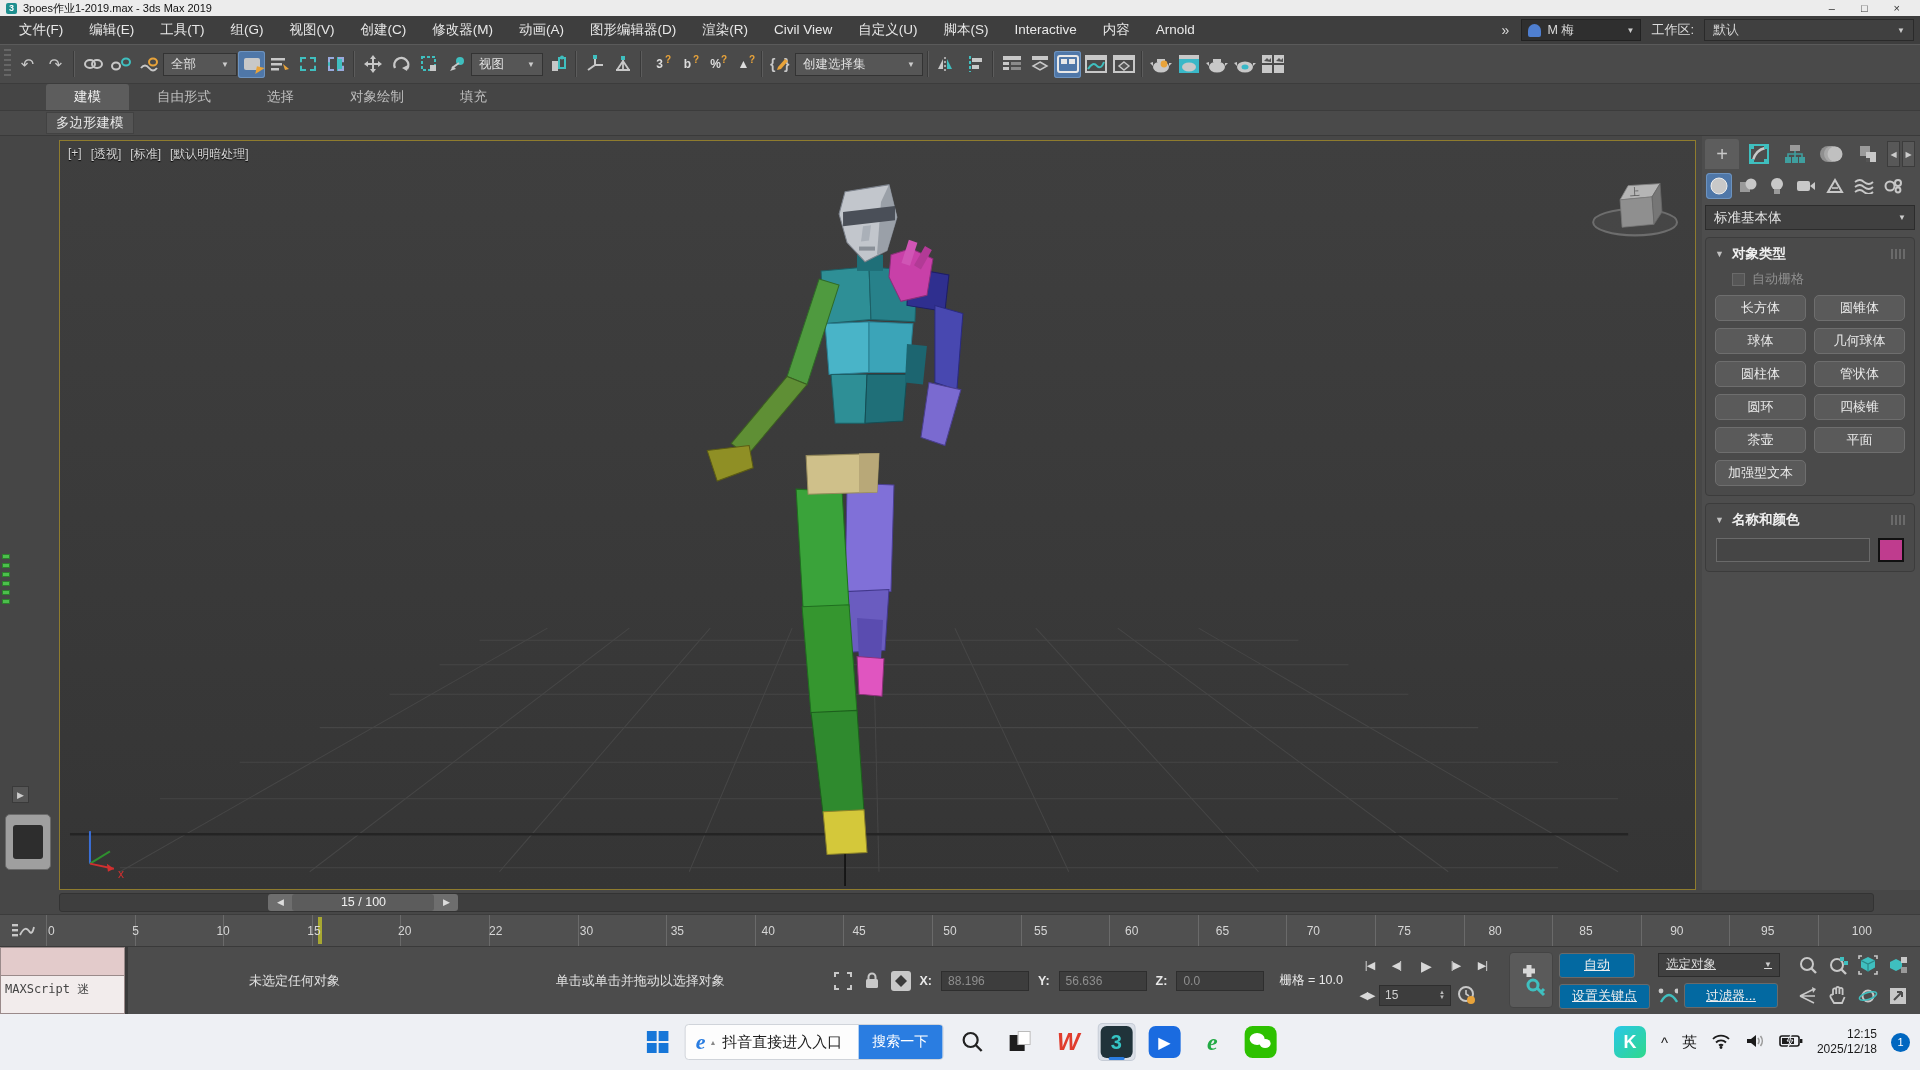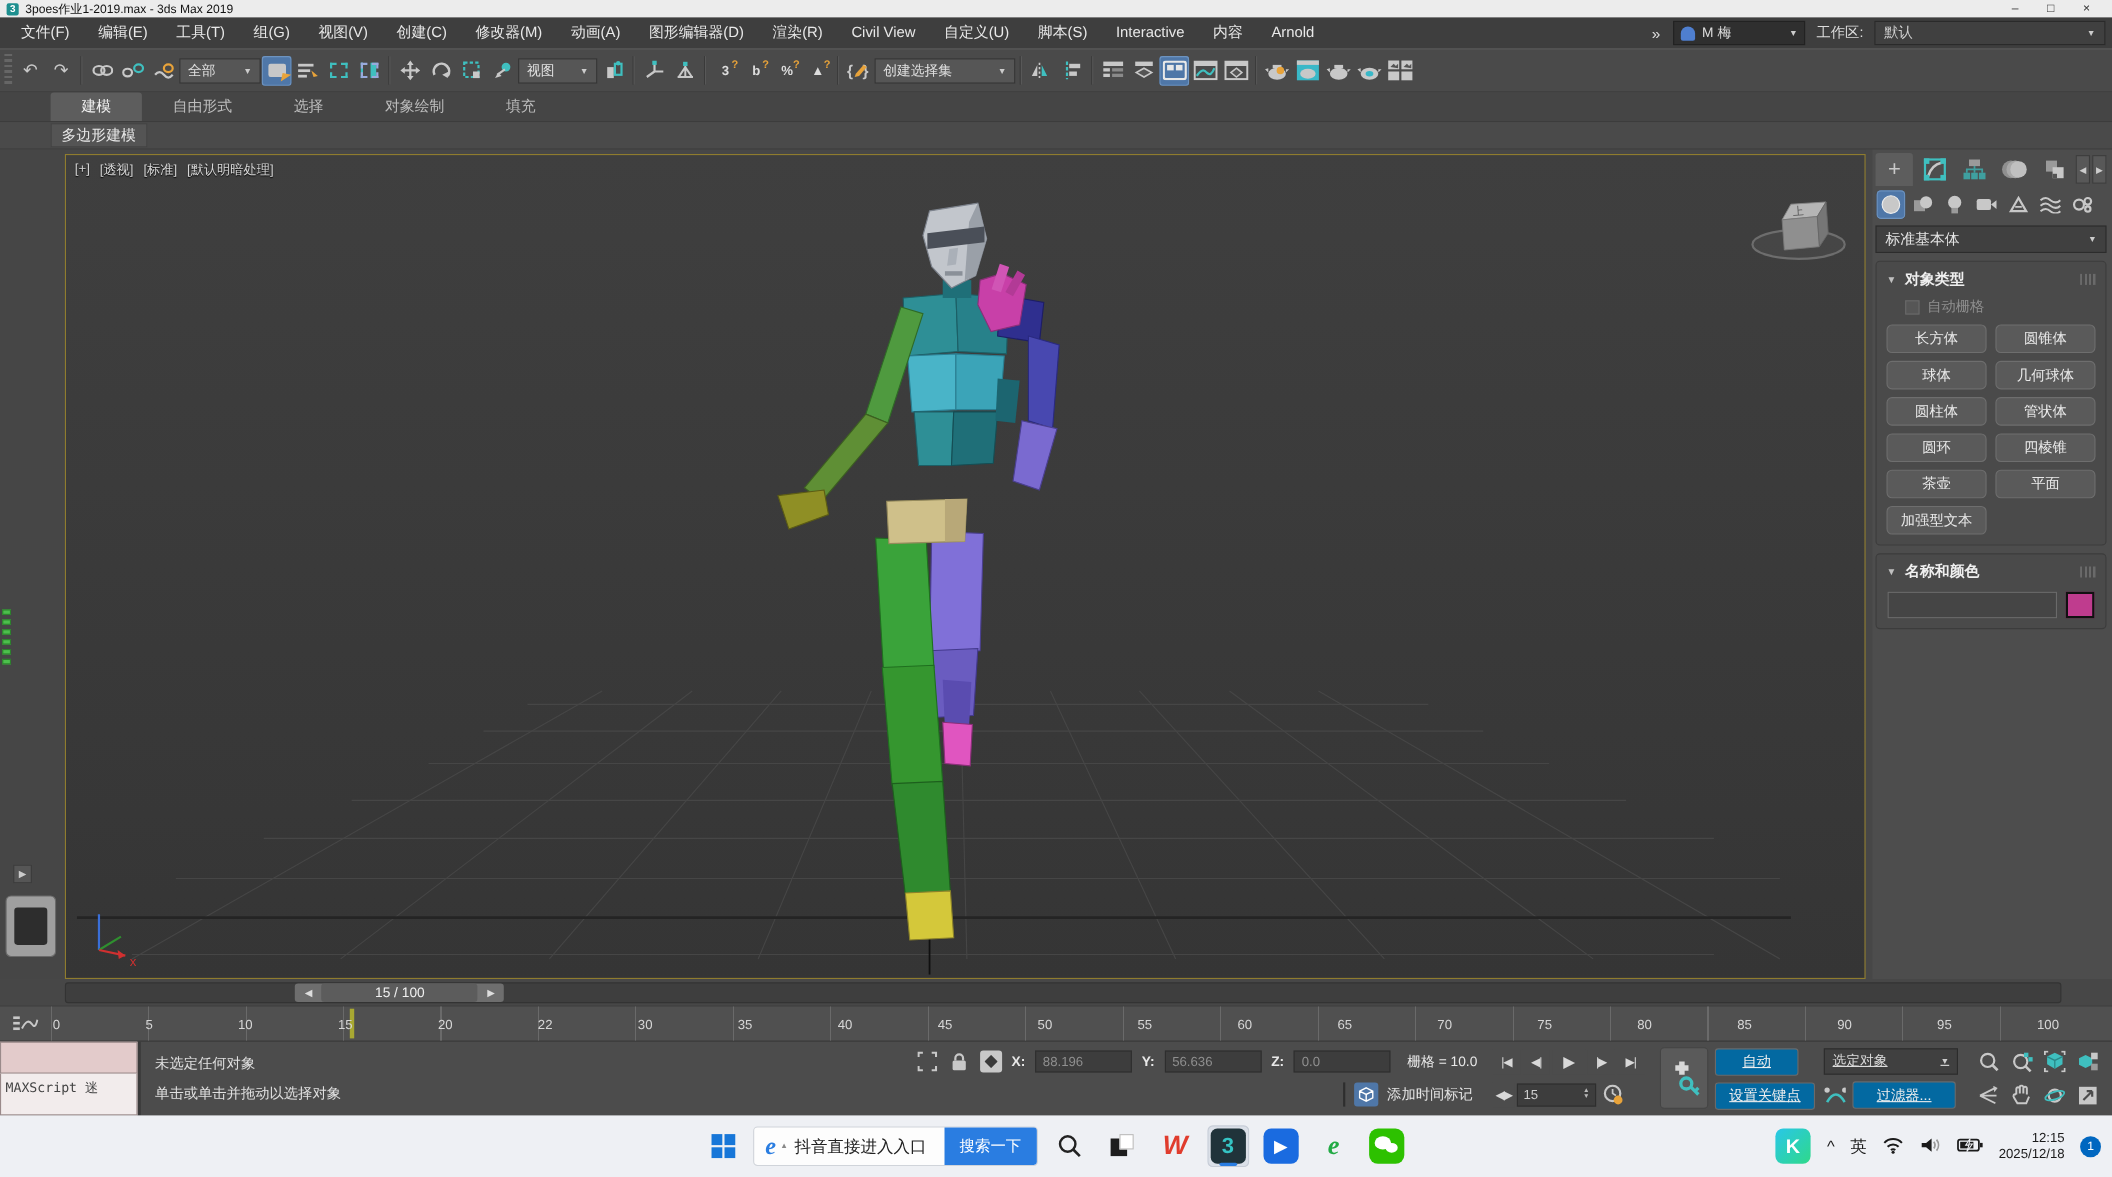--- a/index.html
+++ b/index.html
@@ -125,22 +125,22 @@
     align-items:center; padding:0 2px; font-size:12px; color:#d6d6d6; }
   .cur-frame { position:absolute; left:15%; top:2px; bottom:2px; width:4px; background:#a8a832;
     transform:translateX(-50%); }
 
   
   .status { height:68px; background:#4c4c4c; display:flex; border-top:1px solid #3a3a3a; }
   .listener { width:128px; flex:none; display:flex; flex-direction:column; border-right:3px solid #3a3a3a; }
   .lis-pink { flex:1; background:#e3cbcb; border:1px solid #9a8a8a; }
   .lis-white { flex:1; background:#f2ecec; color:#444; font-family:"DejaVu Sans Mono",monospace;
     font-size:12px; padding:5px 4px; border:1px solid #9a8a8a; border-top:none; white-space:nowrap; overflow:hidden; }
-  .prompts { flex:1; display:flex; flex-direction:column; justify-content:space-around;
-    padding:6px 0 6px 13px; color:#e0e0e0; font-size:13px; }
+  .prompts { flex:1; display:flex; flex-direction:row; justify-content:space-around;
+    padding:6px 0 6px 13px; color:#e0e0e0; font-size:13px;align-items:center; }
   .coords { display:flex; flex-direction:column; justify-content:space-around; padding:4px 0; }
   .coord-r1 { display:flex; align-items:center; gap:9px; }
   .coord-r2 { display:flex; align-items:center; gap:8px; justify-content:flex-end; padding-right:4px; }
   .sicon { width:20px; height:20px; display:flex; align-items:center; justify-content:center; }
   .abs-btn { width:20px; height:20px; background:#c8c8c8; border-radius:3px; display:flex;
     align-items:center; justify-content:center; color:#333; font-size:12px; }
   .c-label { font-size:12.5px; color:#e8e8e8; font-weight:bold; }
   .c-field { width:88px; height:20px; background:#3d3d3d; border:1px solid #2e2e2e; color:#8f8f8f;
     font-size:12px; display:flex; align-items:center; padding:0 6px; }
   .grid-lbl { font-size:12.5px; color:#e8e8e8; margin-left:6px; white-space:nowrap; }
@@ -802,29 +802,20 @@
           </svg>
       </span>
       <span class="c-label">X:</span>
       <span class="c-field">88.196</span>
       <span class="c-label">Y:</span>
       <span class="c-field">56.636</span>
       <span class="c-label">Z:</span>
       <span class="c-field">0.0</span>
       <span class="grid-lbl">栅格 = 10.0</span>
     </div>
-    <div class="coord-r2">
-      <span class="vline"></span>
-      <span class="cube-btn">
-        <svg width="14" height="14">
-            <path d="M7 1 L13 4 v6 L7 13 1 10 V4 Z M1 4 l6 3 6 -3 M7 7 v6" fill="none" stroke="#fff" stroke-width="1.3"></path>
-          </svg>
-      </span>
-      <span class="tt-lbl">添加时间标记</span>
-    </div>
   </div>
 
   <div class="play-col">
     <div class="play-r">
       <span class="pbtn">|◀</span>
       <span class="pbtn">◀|</span>
       <span class="pbtn big">▶</span>
       <span class="pbtn">|▶</span>
       <span class="pbtn">▶|</span>
     </div>

